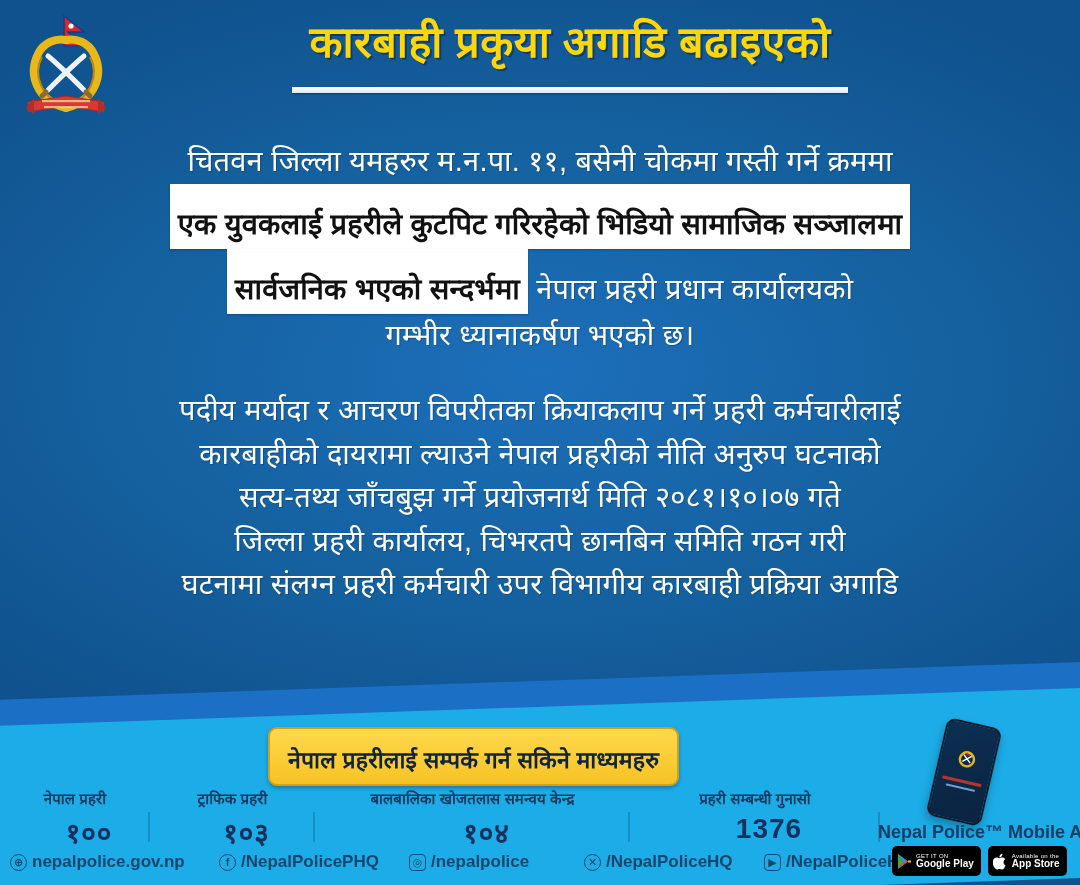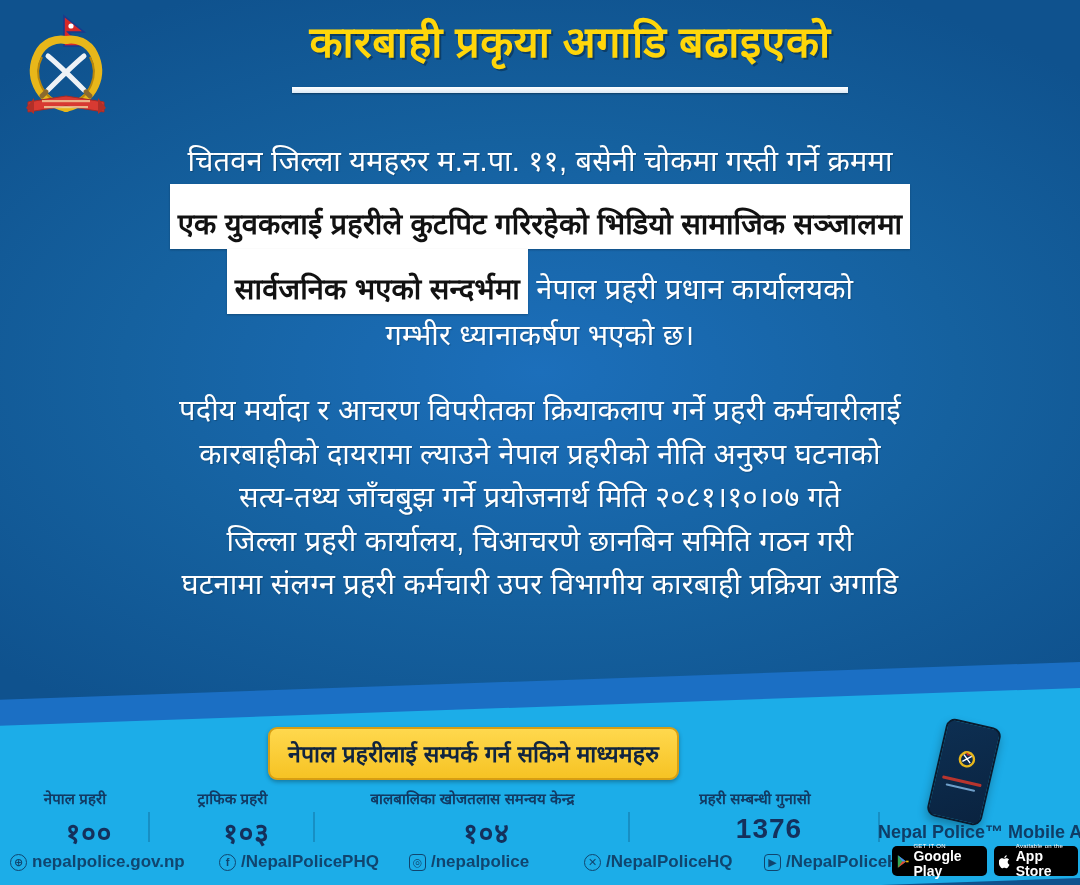--- a/index.html
+++ b/index.html
@@ -82,21 +82,21 @@
     transform: rotate(-2.0deg);
     transform-origin: left top;
   }
 
   
   #pill {
     position: absolute; left: 268px; top: 727px;
     background: linear-gradient(#ffd84d, #f6c324);
     border: 2px solid #d79e12;
     border-radius: 9px;
-    padding: 8px 18px 9px;
+    padding: 14px 18px 9px;
     box-shadow: 0 2px 4px rgba(0,0,0,.30);
   }
   #pill-text {
     font-size: 23px; font-weight: bold; color: #10243f;
     white-space: nowrap; letter-spacing: .2px;
   }
 
   
   #contacts {
     position: absolute; left: 0px; top: 788px;
@@ -188,21 +188,21 @@
   }
   .badge {
     background: #000000;
     border-radius: 5px;
     padding: 3px 7px 3px 5px;
     display: flex; align-items: center; gap: 4px;
     height: 30px;
   }
   .badge-txt { color: #ffffff; line-height: 1.05; }
   .badge-top { font-size: 6px; letter-spacing: .3px; display: block; }
-  .badge-main { font-size: 14px; font-weight: bold; display: block; }
+  .badge-main { font-size: 10px; font-weight: bold; display: block; }
 </style>
 </head>
 <body>
 
 <div id="poster">
 
   <div id="emblem">
     <svg viewBox="0 0 96 108" width="96" height="108">
 
       <path d="M46 4 L66 20 L50 20 L64 34 L46 34 Z" fill="#d62828" stroke="#1b3a8c" stroke-width="1.6"></path>
@@ -237,21 +237,21 @@
         <div class="line"><span>चितवन जिल्ला यमहरुर म.न.पा. ११, बसेनी चोकमा गस्ती गर्ने क्रममा</span></div>
         <div class="line hl"><span class="hl-seg">एक युवकलाई प्रहरीले कुटपिट गरिरहेको भिडियो सामाजिक सञ्जालमा</span></div>
         <div class="line hl"><span class="hl-seg">सार्वजनिक भएको सन्दर्भमा</span><span> नेपाल प्रहरी प्रधान कार्यालयको</span></div>
         <div class="line"><span>गम्भीर ध्यानाकर्षण भएको छ।</span></div>
       </div>
     <div class="gap"></div>
     <div class="para" id="para2">
         <div class="line"><span>पदीय मर्यादा र आचरण विपरीतका क्रियाकलाप गर्ने प्रहरी कर्मचारीलाई</span></div>
         <div class="line"><span>कारबाहीको दायरामा ल्याउने नेपाल प्रहरीको नीति अनुरुप घटनाको</span></div>
         <div class="line"><span>सत्य-तथ्य जाँचबुझ गर्ने प्रयोजनार्थ मिति २०८१।१०।०७ गते</span></div>
-        <div class="line"><span>जिल्ला प्रहरी कार्यालय, चिआचरणे छानबिन समिति गठन गरी</span></div>
+        <div class="line"><span>जिल्ला प्रहरी कार्यालय, चिभरतपे छानबिन समिति गठन गरी</span></div>
         <div class="line"><span>घटनामा संलग्न प्रहरी कर्मचारी उपर विभागीय कारबाही प्रक्रिया अगाडि</span></div>
       </div>
   </div>
 
   <div id="slash"></div>
   <div id="footer"></div>
 
   <div id="pill">
     <span id="pill-text">नेपाल प्रहरीलाई सम्पर्क गर्न सकिने माध्यमहरु</span>
   </div>

